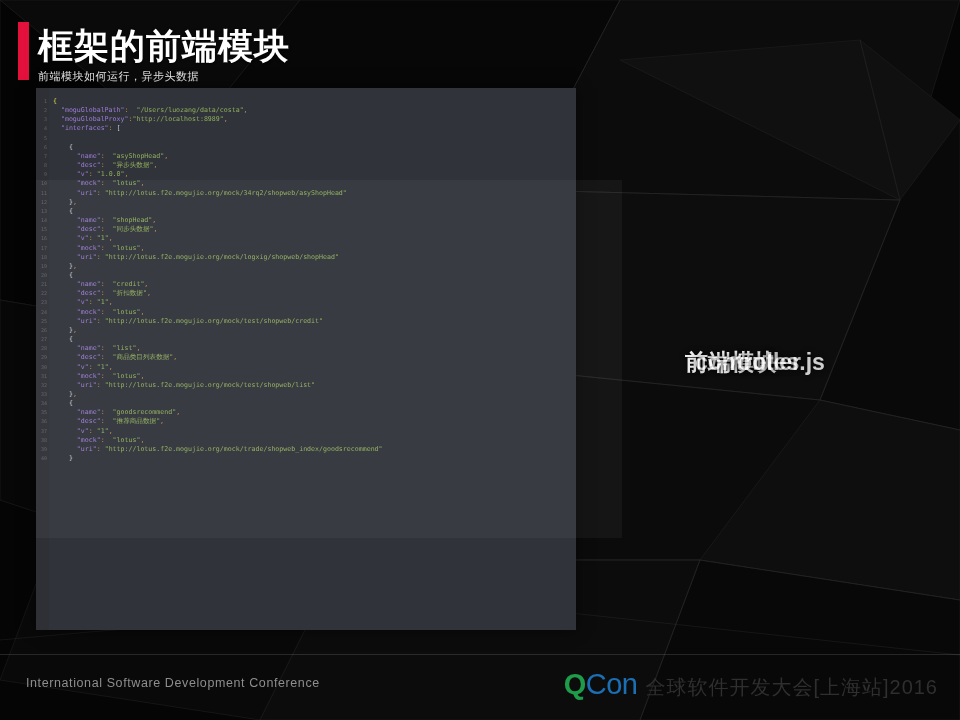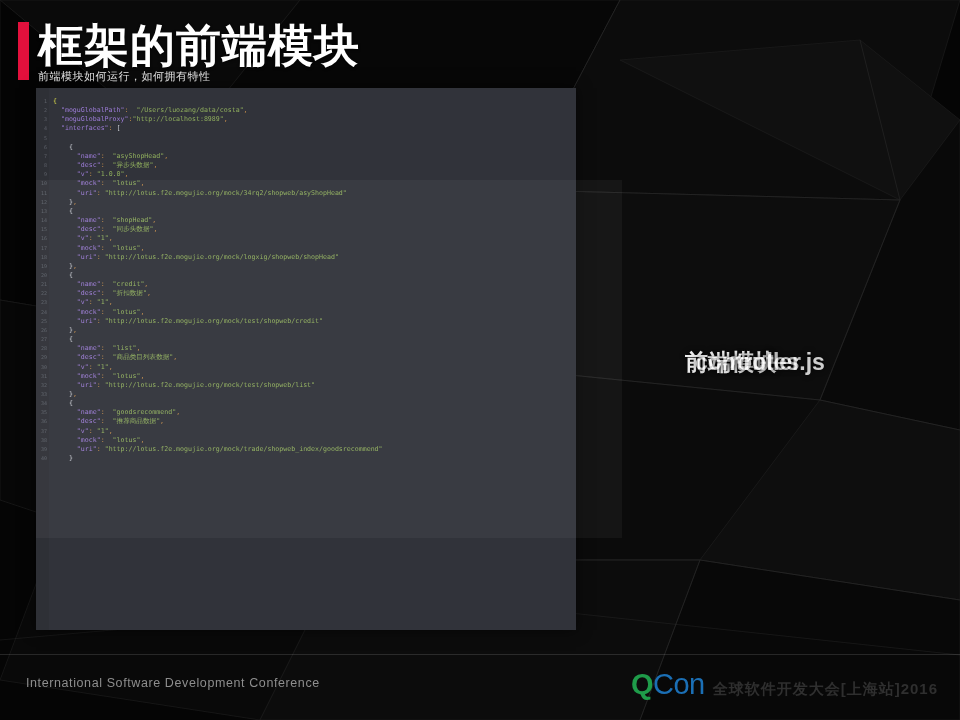--- a/index.html
+++ b/index.html
@@ -27,21 +27,21 @@
   
   .title-accent {
     position: absolute;
     left: 18px; top: 22px;
     width: 11px; height: 58px;
     background: #e3103c;
   }
   .slide-title {
     position: absolute;
     left: 38px; top: 24px;
-    font-size: 45px;
+    font-size: 35px;
     line-height: 44px;
     font-weight: bold;
     color: #ffffff;
     letter-spacing: 1px;
     white-space: nowrap;
     text-shadow: 0 1px 3px rgba(0,0,0,.8);
   }
   .slide-subtitle {
     position: absolute;
     left: 38px; top: 69px;
@@ -151,22 +151,22 @@
     color: #1f9c4a;
     letter-spacing: -.5px;
   }
   .logo-con {
     font-size: 29px;
     font-weight: normal;
     color: #1b6fb5;
     letter-spacing: -.5px;
   }
   .logo-cn {
-    font-size: 15px;
-    font-weight: bold;
+    font-size: 20px;
+    font-weight: normal;
     color: #2f2f2f;
     margin-left: 8px;
     letter-spacing: 1px;
   }
 </style>
 </head>
 <body>
 
 <div id="slide">
 
@@ -205,21 +205,21 @@
       <g stroke="#3a3a3a" stroke-width="0.6" fill="none" opacity="0.5">
         <line x1="0" y1="640" x2="450" y2="600"></line>
         <line x1="450" y1="600" x2="960" y2="655"></line>
         <line x1="180" y1="150" x2="120" y2="320"></line>
       </g>
     </svg>
   </div>
 
   <div class="title-accent"></div>
   <div class="slide-title">框架的前端模块</div>
-  <div class="slide-subtitle">前端模块如何运行，如何拥有特性</div>
+  <div class="slide-subtitle">前端模块如何运行，异步头数据</div>
 
   <div class="code-window">
     <div class="gutter" id="gutter">1<br>2<br>3<br>4<br>5<br>6<br>7<br>8<br>9<br>10<br>11<br>12<br>13<br>14<br>15<br>16<br>17<br>18<br>19<br>20<br>21<br>22<br>23<br>24<br>25<br>26<br>27<br>28<br>29<br>30<br>31<br>32<br>33<br>34<br>35<br>36<br>37<br>38<br>39<br>40</div>
     <div class="code-body" id="code-body"><span class="t-warn">{</span>
   <span class="t-key">"moguGlobalPath"</span><span class="t-punc">:</span>  <span class="t-str">"/Users/luozang/data/costa"</span><span class="t-punc">,</span>
   <span class="t-key">"moguGlobalProxy"</span><span class="t-punc">:</span><span class="t-str">"http://localhost:8989"</span><span class="t-punc">,</span>
   <span class="t-key">"interfaces"</span><span class="t-punc">:</span> <span class="t-brace">[</span>
 
     <span class="t-brace">{</span>
       <span class="t-key">"name"</span><span class="t-punc">:</span>  <span class="t-str">"asyShopHead"</span><span class="t-punc">,</span>

